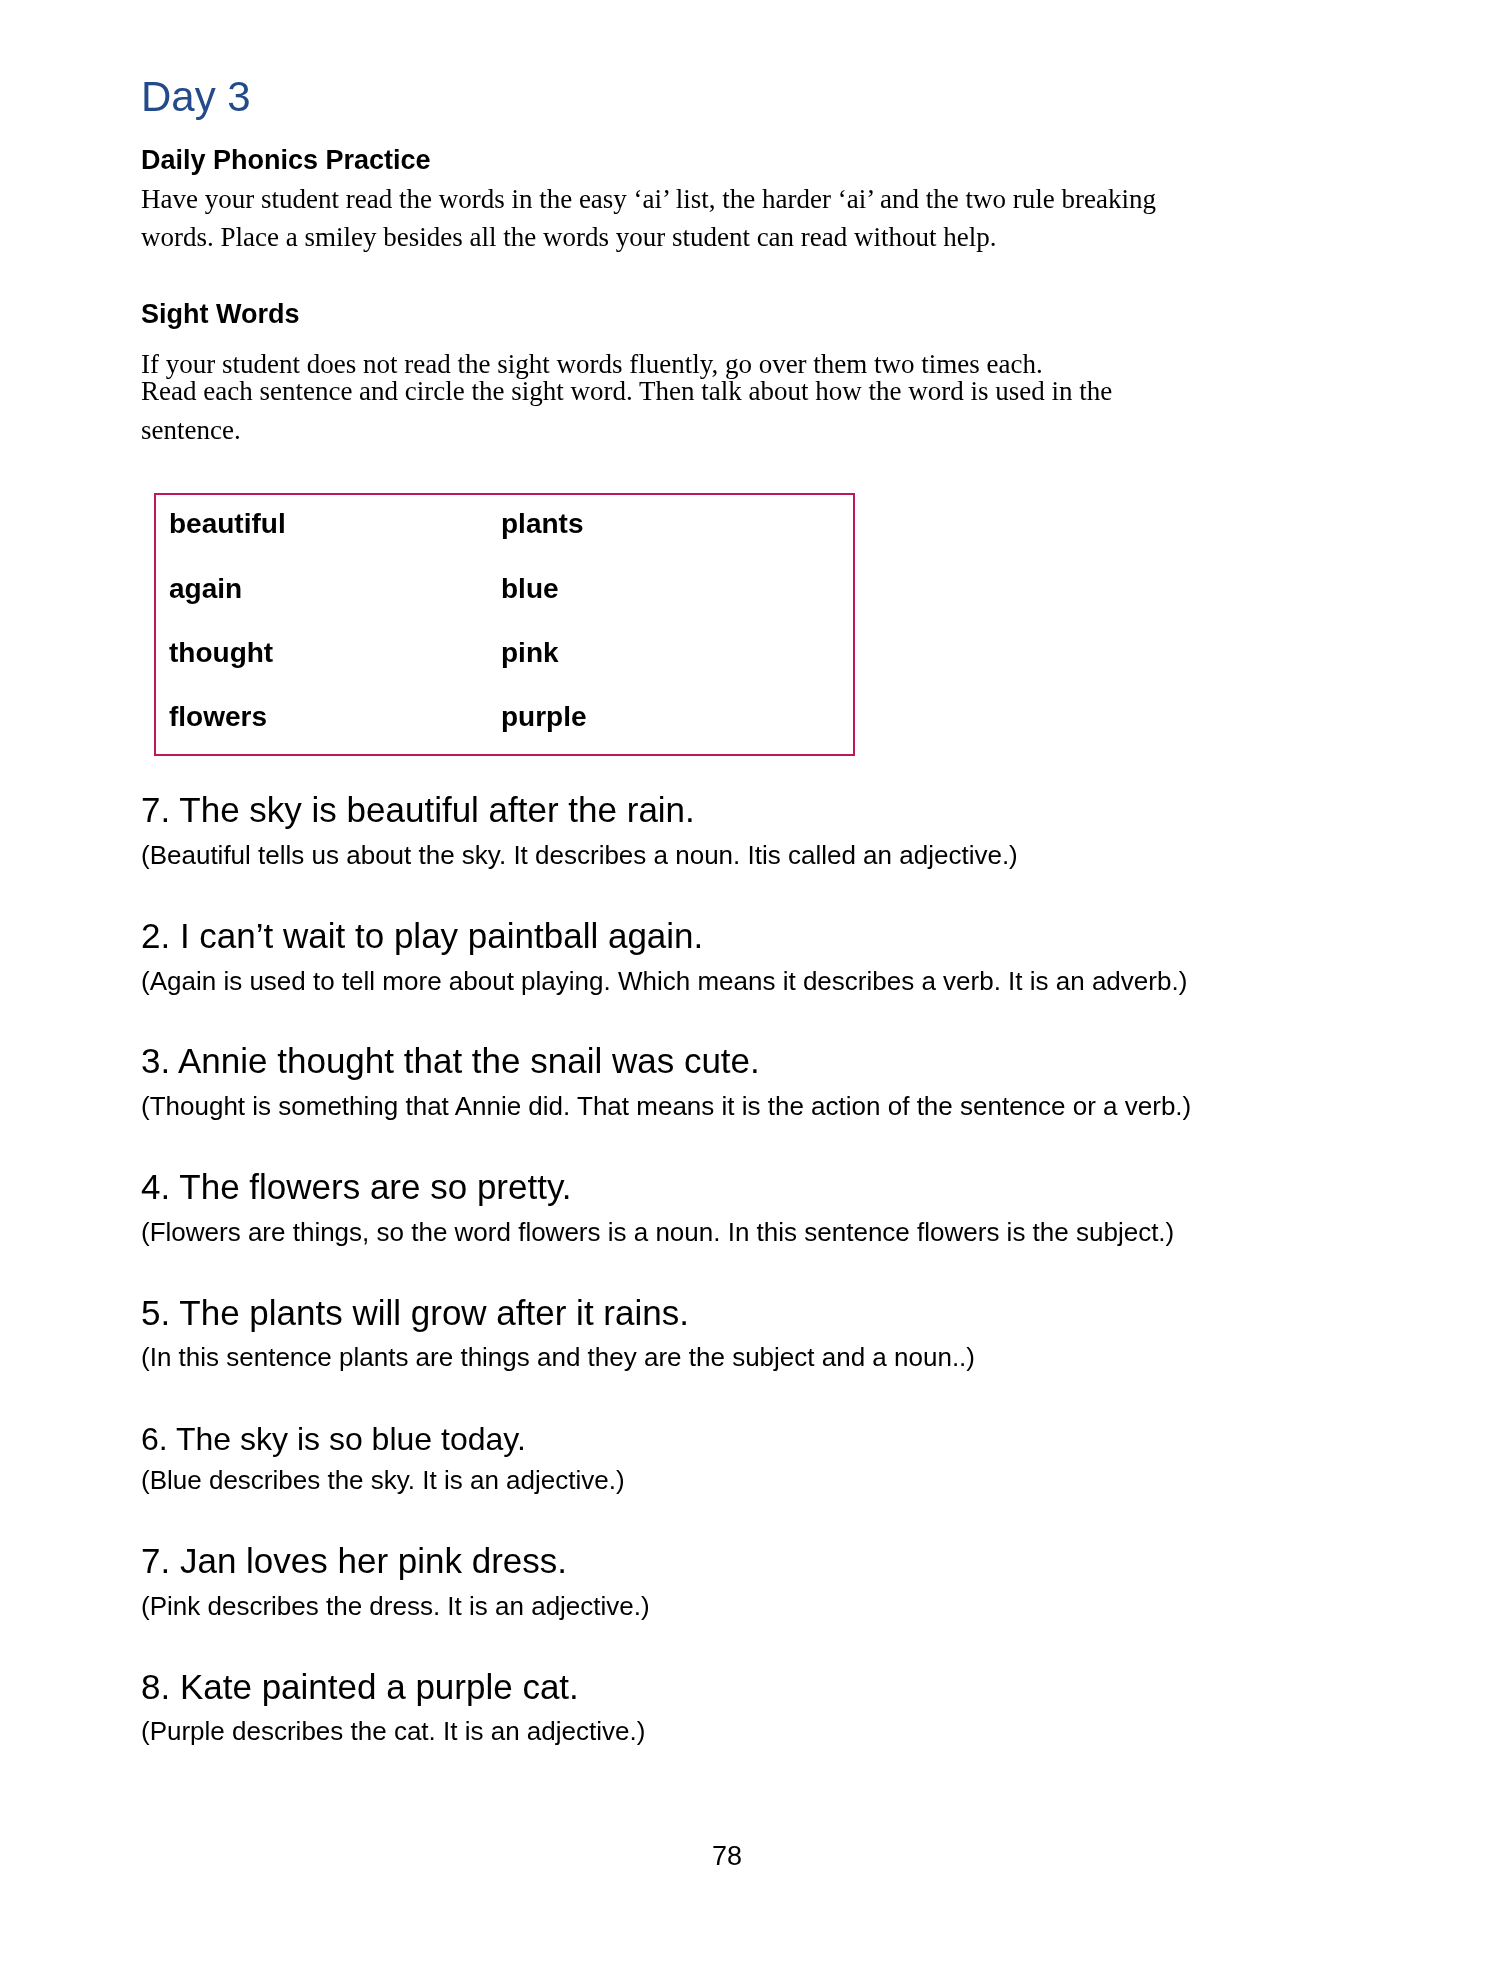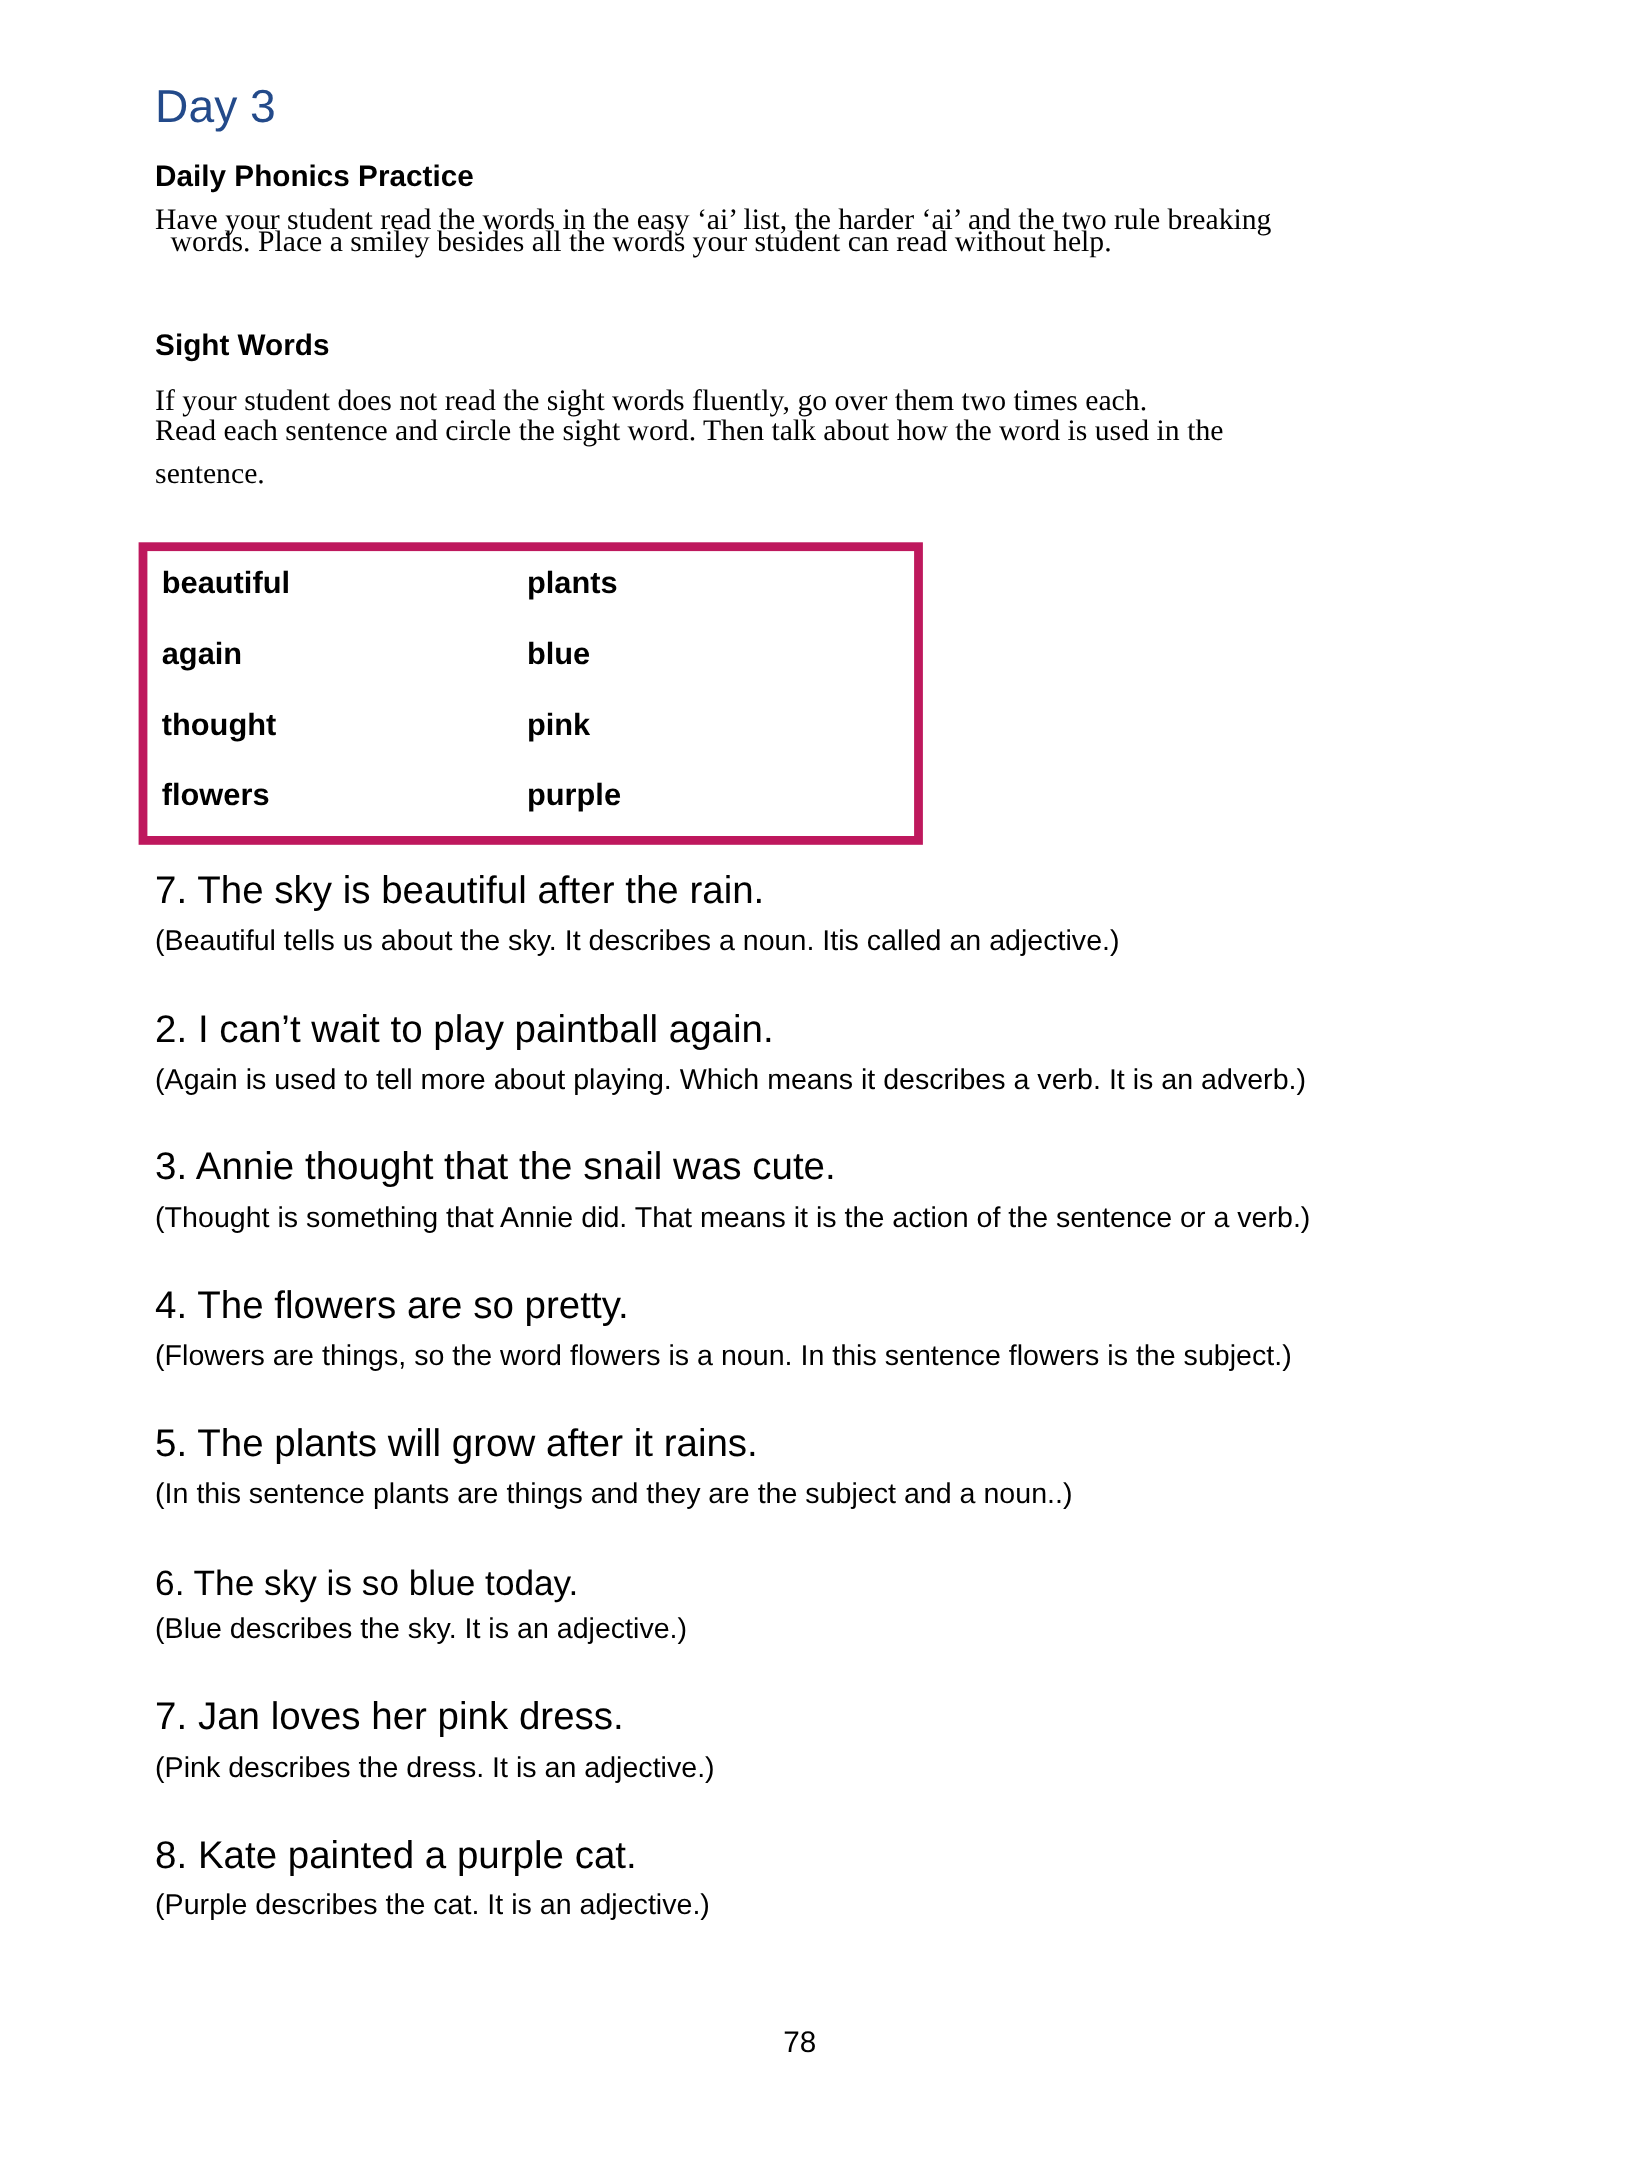--- a/index.html
+++ b/index.html
@@ -2,36 +2,36 @@
 <html><head>
 <meta charset="utf-8">
 <style>
   html, body { margin:0; padding:0; background:#ffffff; }
   body { width:1492px; height:1968px; position:relative; overflow:hidden;
          font-family:"Liberation Sans", sans-serif; color:#000; }
   .abs { position:absolute; white-space:nowrap; }
   .title { left:141px; top:72px; font-size:42px; color:#234a8a; line-height:50px; }
   .h { left:141px; font-size:27px; font-weight:bold; line-height:32px; }
   .p { left:141px; font-size:27px; line-height:38px;font-family:Liberation Serif, serif; }
-  .box { position:absolute; left:126px; top:493px; width:697px; height:259px;
-         border:8px solid #be185d; box-sizing:content-box; }
+  .box { position:absolute; left:154px; top:493px; width:697px; height:259px;
+         border:2px solid #be185d; box-sizing:content-box; }
   .cell { position:absolute; font-size:28px; font-weight:bold; line-height:34px; }
   .sent { left:141px; font-size:35px; line-height:42px; }
   .sent.small { font-size:32px; }
   .expl { left:141px; font-size:26px; line-height:32px; }
   .pg { left:712px; top:1840px; font-size:27px; line-height:32px; }
 </style>
 </head>
 <body>
 
 <div class="abs title">Day 3</div>
 
 <div class="abs h" style="top:144px;">Daily Phonics Practice</div>
 <div class="abs p" style="top:180px;">Have your student read the words in the easy ‘ai’ list, the harder ‘ai’ and the two rule breaking</div>
-<div class="abs p" style="top:200px;margin-left:14px;">words.  Place a smiley besides all the words your student can read without help.</div>
+<div class="abs p" style="top:218px;">words.  Place a smiley besides all the words your student can read without help.</div>
 
 <div class="abs h" style="top:298px;">Sight Words</div>
 <div class="abs p" style="top:345px;">If your student does not read the sight words fluently, go over them two times each.</div>
 <div class="abs p" style="top:372px;">Read each sentence and circle the sight word. Then talk about how the word is used in the</div>
 <div class="abs p" style="top:411px;">sentence.</div>
 
 <div class="box">
   <div class="cell" style="left:13px; top:12px;">beautiful</div>
   <div class="cell" style="left:345px; top:12px;">plants</div>
   <div class="cell" style="left:13px; top:77px;">again</div>

